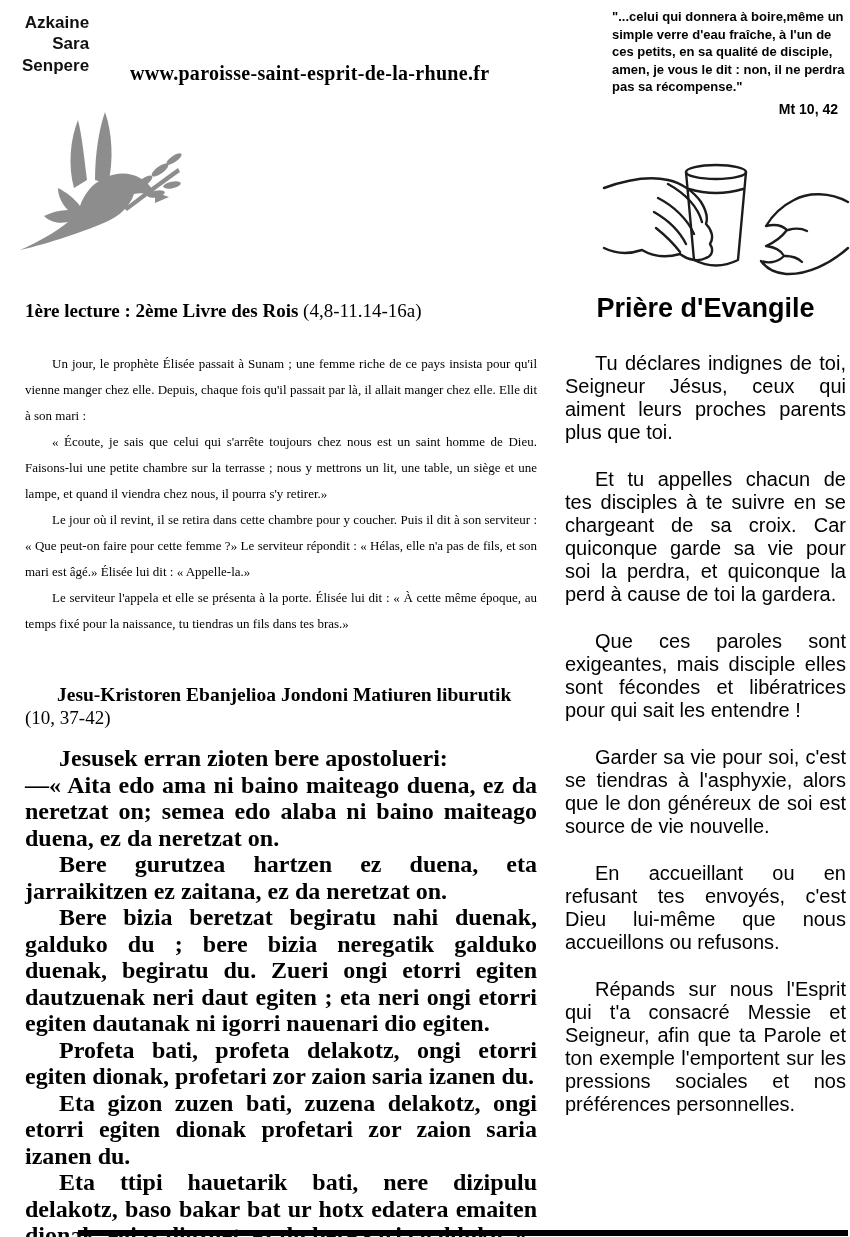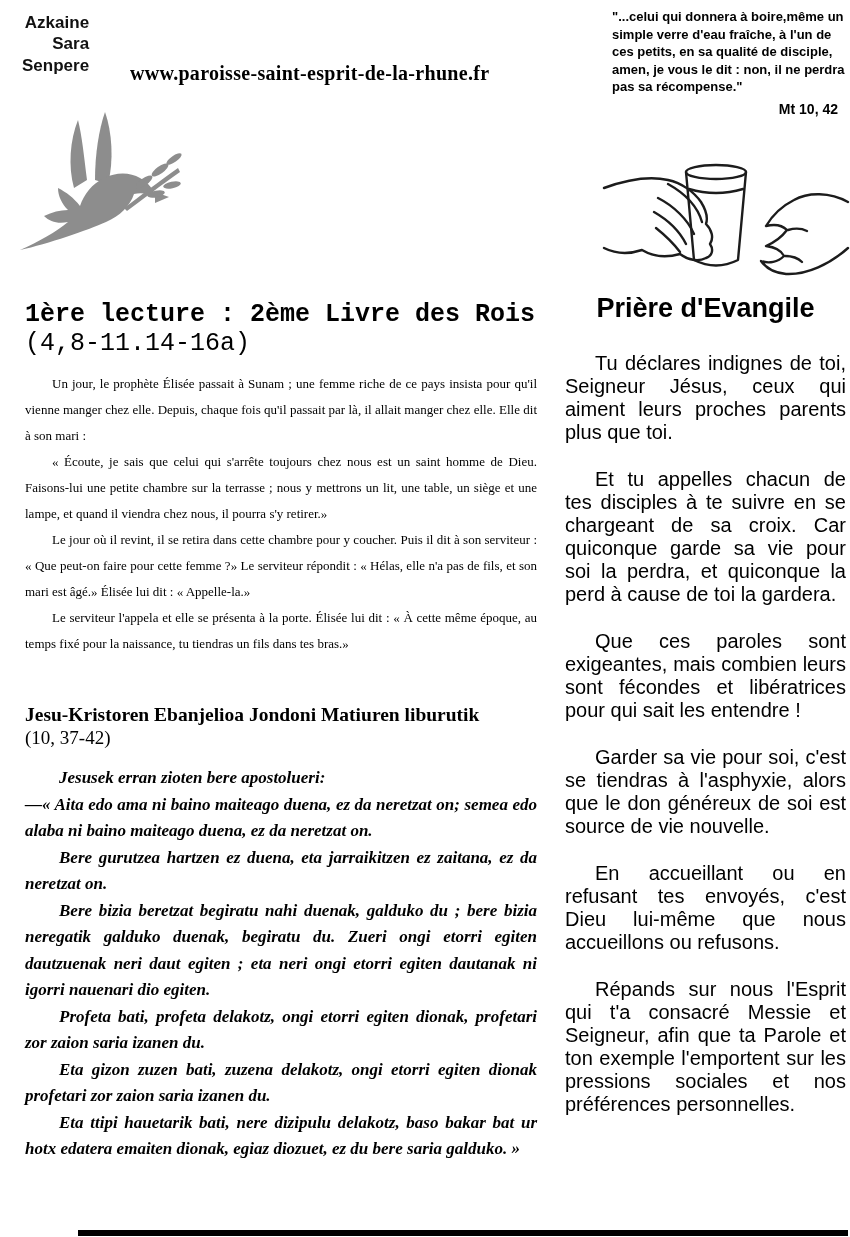--- a/index.html
+++ b/index.html
@@ -48,31 +48,31 @@
     border-image:repeating-linear-gradient(135deg, #000 0 2.4px, #fff 2.4px 5px) 9;
     background:#fff; text-align:center; padding:10px 4px 12px;
   }
   .date-line1 { font:bold 22px "Liberation Sans", sans-serif; }
   .date-line2 { font:bold 30px "Liberation Sans", sans-serif; margin-top:4px; }
   .date-line2 sup { font-size:0.55em; vertical-align:super; }
   .date-line3 { font:bold 23px "Liberation Sans", sans-serif; margin-top:14px; }
 
   
   .left-col { position:absolute; left:25px; top:300px; width:512px; font-family:"Liberation Serif", serif; }
-  .reading-title { font-size:25px; margin-bottom:13px; font-weight:bold;font-family:Liberation Mono, monospace; }
+  .reading-title { font-size:19px; margin-bottom:29px; font-weight:bold; }
   .reading-title .ref { font-weight:normal; }
   .fr-text p {
     font-size:13px; line-height:26px; text-align:justify; text-indent:27px;
   }
   .basque { margin-top:46px; }
-  .basque-title { font-size:19.5px; font-weight:bold; line-height:1.25; }
+  .basque-title { font-size:19.5px; font-weight:bold; line-height:1.25;margin-left:32px; }
   .basque-ref { font-size:19px; font-weight:normal; font-family:"Liberation Serif", serif; margin-bottom:16px; }
   .eu-text p {
-    font-weight:bold; font-size:17px; line-height:26.5px;
-    text-align:justify; text-indent:34px;font-style:italic;
+    font-weight:bold; font-size:24px; line-height:26.5px;
+    text-align:justify; text-indent:34px;
   }
   .eu-text p.dash { text-indent:0; }
 
   
   .right-col { position:absolute; left:565px; top:293px; width:281px; }
   .prayer-title { font:bold 27px "Liberation Sans", sans-serif; margin-bottom:28px;text-align:center; }
   .right-col p {
     font-size:20px; line-height:23px; text-align:justify; text-indent:30px;
     margin-bottom:24px; font-family:Liberation Sans, sans-serif;
   }
@@ -156,20 +156,20 @@
         <p>Eta gizon zuzen bati, zuzena delakotz, ongi etorri egiten dionak profetari zor zaion saria izanen du.</p>
         <p>Eta ttipi hauetarik bati, nere dizipulu delakotz, baso bakar bat ur hotx edatera emaiten dionak, egiaz diozuet, ez du bere saria galduko. »</p>
       </div>
     </div>
   </div>
 
   <div class="right-col">
     <div class="prayer-title">Prière d'Evangile</div>
     <p>Tu déclares indignes de toi, Seigneur Jésus, ceux qui aiment leurs proches parents plus que toi.</p>
     <p>Et tu appelles chacun de tes disciples à te suivre en se chargeant de sa croix. Car quiconque garde sa vie pour soi la perdra, et quiconque la perd à cause de toi la gardera.</p>
-    <p>Que ces paroles sont exigeantes, mais combien leurs sont fécondes et libératrices pour qui sait les entendre !</p>
+    <p>Que ces paroles sont exigeantes, mais disciple elles sont fécondes et libératrices pour qui sait les entendre !</p>
     <p>Garder sa vie pour soi, c'est se tiendras à l'asphyxie, alors que le don généreux de soi est source de vie nouvelle.</p>
     <p>En accueillant ou en refusant tes envoyés, c'est Dieu lui-même que nous accueillons ou refusons.</p>
     <p>Répands sur nous l'Esprit qui t'a consacré Messie et Seigneur, afin que ta Parole et ton exemple l'emportent sur les pressions sociales et nos préférences personnelles.</p>
   </div>
 
   <div class="bottom-bar"></div>
 </div>
 
 </body></html>

